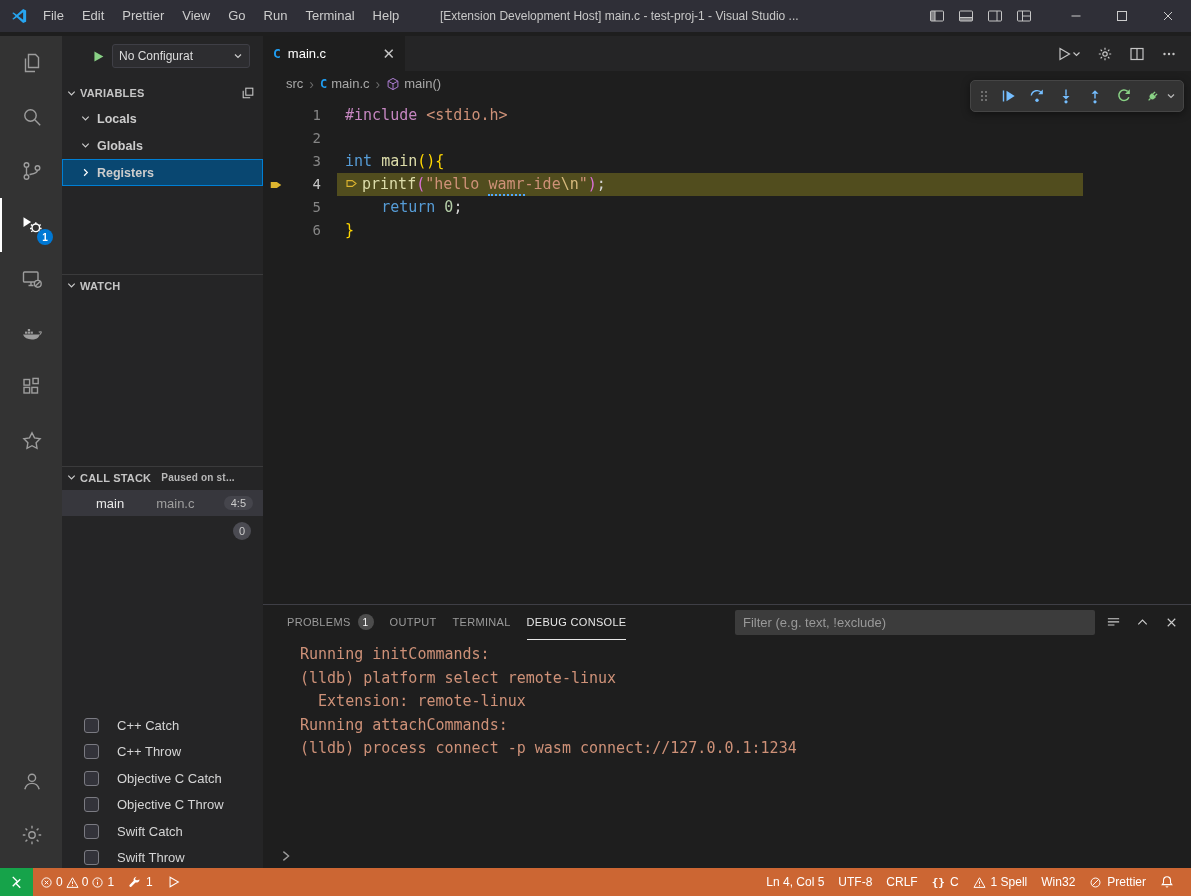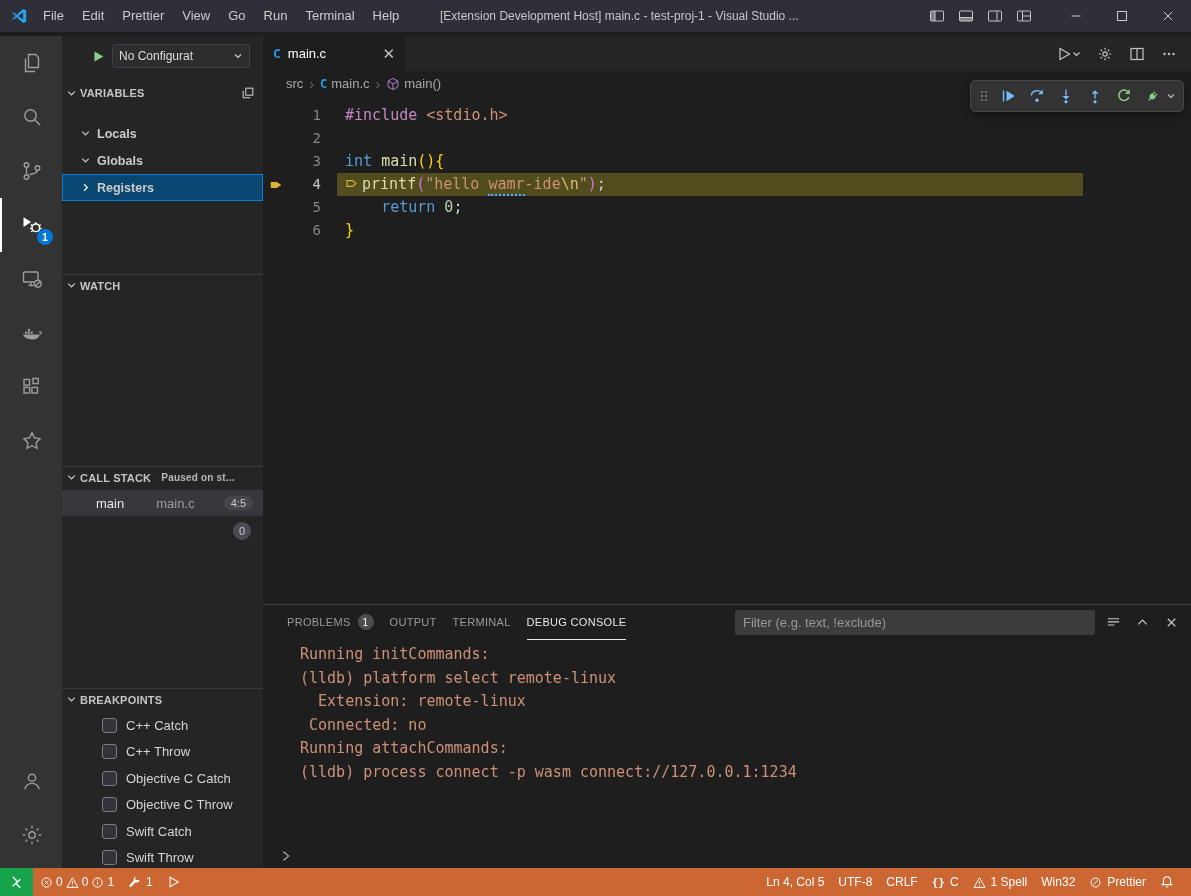--- a/index.html
+++ b/index.html
@@ -29,34 +29,34 @@
   
   #sidebar{position:absolute;left:62px;top:36px;width:201px;height:832px;background:#252526;font-size:13px;color:#cccccc;overflow:hidden}
   .config-row{position:absolute;top:7px;left:0;width:100%;height:26px;display:flex;align-items:center;padding-left:30px;gap:7px}
   .start-btn{display:flex;cursor:pointer}
   .config-dropdown{width:138px;height:24px;background:#2d2d30;border:1px solid #3f3f46;border-radius:3px;display:flex;align-items:center;padding:0 6px;font-size:12px;color:#dddddd;cursor:pointer}
   .dd-label{flex:1;white-space:nowrap;overflow:hidden}
   .section-header{position:absolute;left:0;width:100%;height:22px;display:flex;align-items:center;padding:0 8px 0 4px;font-size:11px;font-weight:700;color:#c5c5c5;letter-spacing:.2px;cursor:pointer}
   .sec-chev{display:flex;margin-right:3px}
   #hdr-variables{top:46px}
   .hdr-action{margin-left:auto;display:flex;cursor:pointer}
-  #vars-rows{position:absolute;top:84px;left:0;width:100%}
+  #vars-rows{position:absolute;top:69px;left:0;width:100%}
   .tree-row{height:27px;display:flex;align-items:center;padding-left:18px;gap:6px;color:#cccccc;font-weight:700;font-size:12.5px;cursor:pointer}
   .tree-row.selected{background:#094771;outline:1px solid #007fd4;outline-offset:-1px}
   #hdr-watch{top:238px;border-top:1px solid rgba(128,128,128,.25)}
   #hdr-callstack{top:430px;border-top:1px solid rgba(128,128,128,.25)}
   .cs-status{margin-left:10px;font-size:10px;color:#b8b8b8;font-weight:700;white-space:nowrap;overflow:hidden;text-overflow:ellipsis}
   .frame-row{position:absolute;top:454px;left:0;width:100%;height:26px;background:#37373d;display:flex;align-items:center;padding:0 10px 0 34px;font-size:13px;cursor:pointer}
   .frame-fn{color:#e8e8e8}
   .frame-file{color:#9f9f9f;margin-left:32px}
   .frame-pos{margin-left:auto;background:#45454c;border-radius:9px;padding:1px 7px;font-size:11px;color:#cccccc}
   .cs-badge{position:absolute;top:486px;right:12px;width:18px;height:18px;border-radius:50%;background:#4b4b52;color:#cccccc;font-size:11px;display:flex;align-items:center;justify-content:center}
   #hdr-breakpoints{top:652px;border-top:1px solid rgba(128,128,128,.25)}
   #bp-list{position:absolute;top:676px;left:0;width:100%}
-  .bp-row{height:26.5px;display:flex;align-items:center;padding-left:40px;gap:9px;cursor:pointer}
+  .bp-row{height:26.5px;display:flex;align-items:center;padding-left:22px;gap:18px;cursor:pointer}
   .bp-checkbox{width:15px;height:15px;border:1px solid #7b7b82;background:#33333a;border-radius:3px;flex:0 0 auto}
   .bp-label{font-size:13px;color:#d5d5d5}
 
   
   #editor{position:absolute;left:263px;top:36px;width:928px;height:568px;background:#1e1e1e}
   .tabbar{height:35px;background:#252526;display:flex;align-items:center}
   .tab{width:142px;height:35px;background:#1e1e1e;display:flex;align-items:center;padding:0 10px;gap:7px;font-size:13px;color:#ffffff;cursor:pointer}
   .tab-file-icon{color:#1f9cf0;font-weight:700;font-family:"DejaVu Sans Mono",monospace;font-size:13px}
   .tab-close{margin-left:auto;color:#c5c5c5;font-size:15px;cursor:pointer}
   .editor-actions{margin-left:auto;display:flex;align-items:center;gap:16px;padding-right:14px;color:#c5c5c5}
@@ -348,28 +348,20 @@
         </span>
       <span>WATCH</span>
     </div>
     <div class="frame-row">
       <span class="frame-fn">main</span>
       <span class="frame-file">main.c</span>
       <span class="frame-pos">4:5</span>
     </div>
     <div class="cs-badge">0</div>
 
-    <div class="section-header" id="hdr-breakpoints">
-      <span class="sec-chev">
-          <svg width="11" height="11" viewBox="0 0 12 12">
-            <path d="M2.5 4l3.5 3.5L9.5 4" stroke="#cccccc" fill="none" stroke-width="1.3"></path>
-          </svg>
-        </span>
-      <span>BREAKPOINTS</span>
-    </div>
     <div id="bp-list">
         <div class="bp-row">
           <span class="bp-checkbox"></span>
           <span class="bp-label">C++ Catch</span>
         </div>
         <div class="bp-row">
           <span class="bp-checkbox"></span>
           <span class="bp-label">C++ Throw</span>
         </div>
         <div class="bp-row">
@@ -582,21 +574,20 @@
             <svg width="15" height="15" viewBox="0 0 16 16" stroke="currentColor" stroke-width="1.2">
               <path d="M4 4l8 8M12 4l-8 8"></path>
             </svg>
           </span>
       </div>
     </div>
     <div class="console">
         <div class="console-line">Running initCommands:</div>
         <div class="console-line">(lldb) platform select remote-linux</div>
         <div class="console-line">  Extension: remote-linux</div>
-        <div class="console-line"> Connected: no</div>
         <div class="console-line">Running attachCommands:</div>
         <div class="console-line">(lldb) process connect -p wasm connect://127.0.0.1:1234</div>
       </div>
     <span class="console-prompt">
         <svg width="14" height="14" viewBox="0 0 16 16">
           <path d="M5 3l6 5-6 5" stroke="#9d9d9d" fill="none" stroke-width="1.5"></path>
         </svg>
       </span>
   </section>
 

